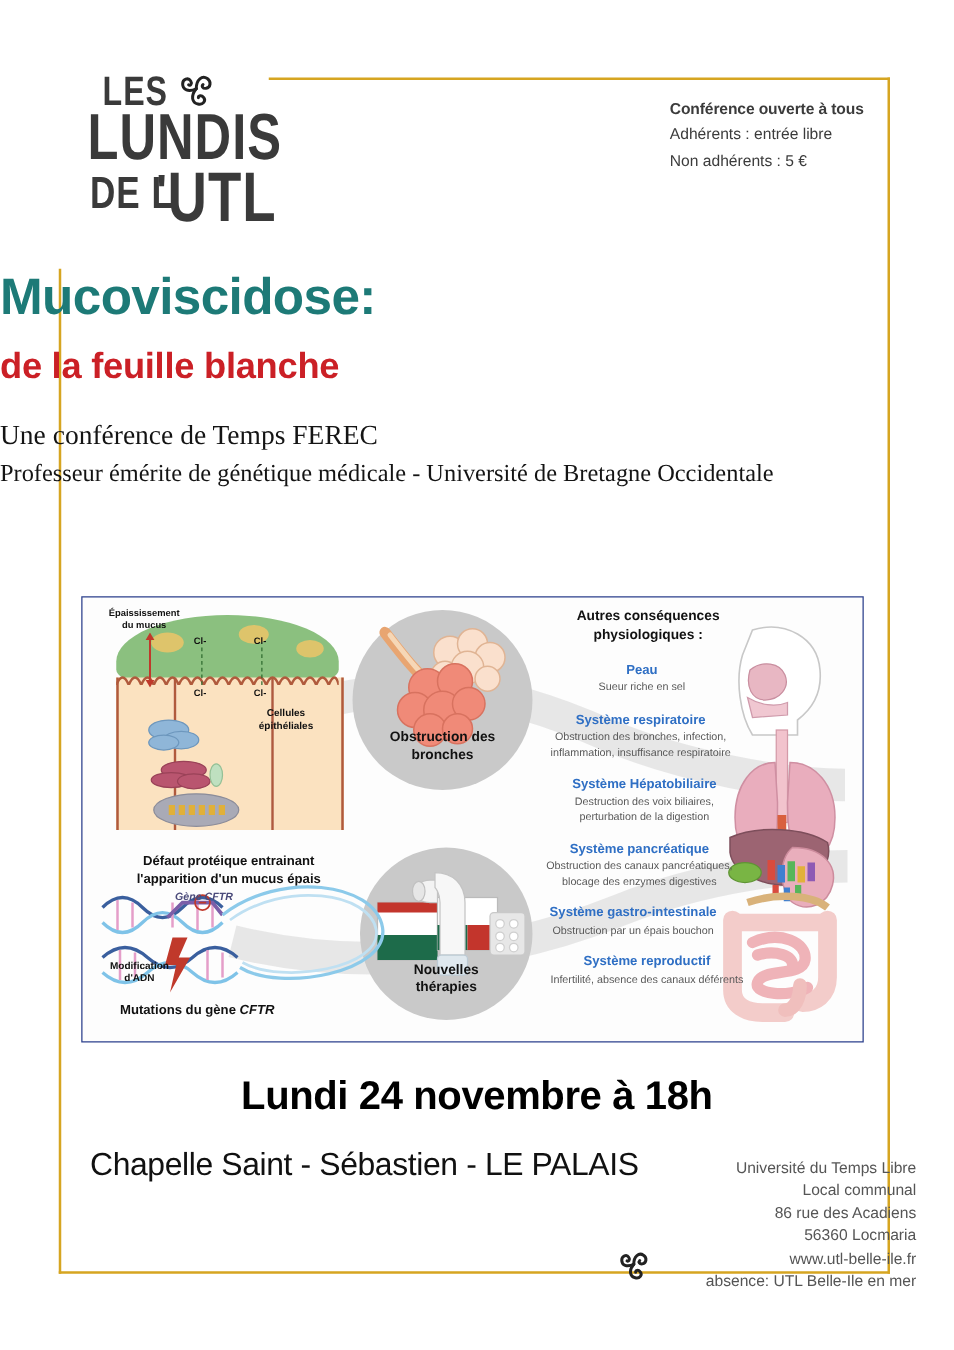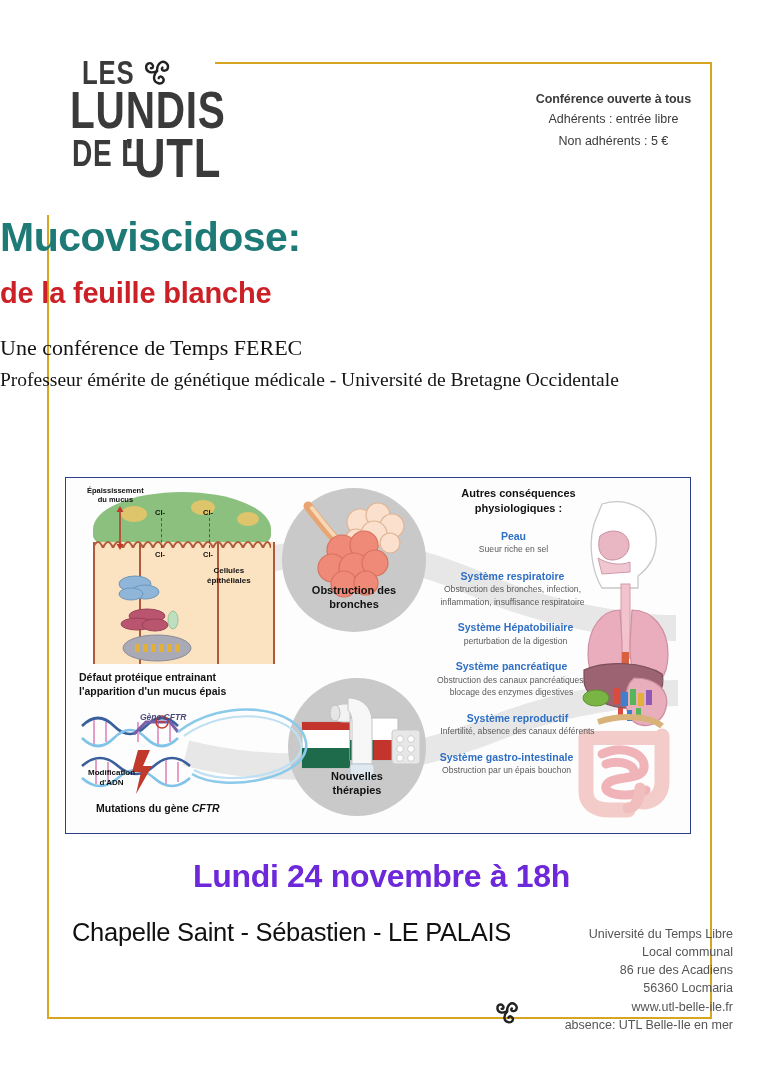--- a/index.html
+++ b/index.html
@@ -24,21 +24,21 @@
     transform:scaleX(.78);transform-origin:left center;white-space:nowrap;
   }
   .logo-les{position:absolute;left:10px;top:4px;font-size:33px;}
   .logo-tri{position:absolute;left:68px;top:2px;width:34px;height:34px;}
   .logo-lundis{position:absolute;left:-2px;top:32px;font-size:52px;}
   .logo-de{position:absolute;left:0px;top:84px;font-size:36px;}
   .logo-utl{position:absolute;left:62px;top:78px;font-size:56px;}
   .logo-apos{position:absolute;left:53px;top:80px;font-size:36px;color:#3a3a3a;font-weight:700;}
 
   
-  .head-info{position:absolute;right:72px;top:90px;text-align:center;color:#3b3b3b;}
+  .head-info{position:absolute;right:72px;top:78px;text-align:left;color:#3b3b3b;}
   .head-info .l1{font-size:12.5px;font-weight:700;letter-spacing:-.1px;line-height:1.55;}
   .head-info .l2,.head-info .l3{font-size:12.5px;font-weight:400;line-height:1.75;}
 
   
   .title-wrap{position:absolute;left:0;right:0;top:215px;}
   .t-main{color:#1d7a77;font-size:41px;font-weight:700;letter-spacing:-.5px;line-height:1.12;}
   .t-sub1,.t-sub2{color:#cb2026;font-size:29px;font-weight:700;letter-spacing:-.2px;line-height:1.38;}
   .t-sub1{margin-top:12px;}
   .byline{font-family:"Liberation Serif",serif;color:#141414;font-size:22px;margin-top:20px;line-height:1.35;}
   .byline2{font-family:"Liberation Serif",serif;color:#141414;font-size:19.5px;margin-top:4px;line-height:1.35;}
@@ -52,21 +52,21 @@
 
   
   .cellpanel{position:absolute;left:13px;top:6px;width:208px;height:200px;}
   .mucus{position:absolute;left:14px;top:8px;width:178px;height:62px;background:#8bc07f;border-radius:50% 50% 40% 40%/60% 60% 30% 30%;}
   .mucus-blob{position:absolute;background:#e3c46a;border-radius:50%;opacity:.95;}
   .epi{position:absolute;left:14px;top:58px;width:178px;height:122px;background:#fbe2c0;border-left:2px solid #b05a3c;border-right:2px solid #b05a3c;}
   .epi-div{position:absolute;top:58px;width:2px;height:122px;background:#ffffff;box-shadow:0 0 0 1px #b05a3c inset;}
   .villi{position:absolute;left:14px;top:52px;width:178px;height:12px;}
   .cl-lbl{position:absolute;font-size:7.5px;font-weight:700;color:#111;}
   .arrowv{position:absolute;width:1px;border-left:1px dashed #2f6b2f;}
-  .cap-left{position:absolute;left:0;top:186px;width:208px;text-align:left;font-size:10.5px;font-weight:700;color:#111;line-height:1.35;}
+  .cap-left{position:absolute;left:0;top:198px;width:208px;text-align:center;font-size:10.5px;font-weight:700;color:#111;line-height:1.35;}
   .lbl-epaiss{position:absolute;left:8px;top:2px;font-size:7.5px;font-weight:700;color:#111;text-align:center;line-height:1.25;}
   .lbl-cell{position:absolute;left:128px;top:82px;font-size:8px;font-weight:700;color:#111;text-align:center;line-height:1.25;}
 
   
   .dnapanel{position:absolute;left:8px;top:212px;width:250px;height:135px;}
   .cap-dna{position:absolute;left:22px;top:112px;font-size:10.5px;font-weight:700;color:#111;}
   .lbl-gene{position:absolute;left:66px;top:22px;font-size:8.5px;font-style:italic;color:#4a4a7a;font-weight:700;}
   .lbl-mod{position:absolute;left:14px;top:78px;font-size:8px;font-weight:700;color:#111;text-align:center;line-height:1.3;}
 
   
@@ -75,21 +75,21 @@
 
   
   .conseq{position:absolute;left:300px;top:8px;width:305px;}
   .cq-head{font-size:11px;font-weight:700;color:#111;line-height:1.35;text-align:center;}
   .cq-item{margin-top:11px;text-align:center;}
   .cq-t{font-size:10.5px;font-weight:700;color:#2f6fc4;line-height:1.3;}
   .cq-d{font-size:8.6px;color:#595959;line-height:1.33;margin-top:1px;}
   .anat{position:absolute;right:4px;top:14px;width:128px;height:326px;}
 
   
-  .date-line{position:absolute;left:0;right:0;top:858px;text-align:center;color:#6d28d9;font-size:32px;font-weight:700;letter-spacing:-.3px;}
+  .date-line{position:absolute;left:0;right:0;top:858px;text-align:center;color:#000000;font-size:32px;font-weight:700;letter-spacing:-.3px;}
   .venue{position:absolute;left:72px;top:918px;width:480px;text-align:left;color:#111;font-size:25.5px;font-weight:400;letter-spacing:-.3px;}
   .contact{position:absolute;right:30px;top:925px;width:220px;text-align:right;color:#555;font-size:12.5px;line-height:1.45;}
   .contact div{white-space:nowrap;}
   .tri-small{position:absolute;left:492px;top:997px;width:30px;height:30px;}
 </style>
 </head>
 <body>
 
 <div class="poster">
 
@@ -354,37 +354,38 @@
       </div>
 
       <div class="cq-item" style="margin-top:14px;padding-right:12px;">
         <div class="cq-t">Système respiratoire</div>
         <div class="cq-d">Obstruction des bronches, infection,</div>
         <div class="cq-d">inflammation, insuffisance respiratoire</div>
       </div>
 
       <div class="cq-item" style="margin-top:13px;padding-right:6px;">
         <div class="cq-t">Système Hépatobiliaire</div>
+        <div class="cq-d">Destruction des voix biliaires,</div>
         <div class="cq-d">perturbation de la digestion</div>
       </div>
 
       <div class="cq-item" style="margin-top:13px;padding-right:14px;">
         <div class="cq-t">Système pancréatique</div>
         <div class="cq-d">Obstruction des canaux pancréatiques,</div>
         <div class="cq-d">blocage des enzymes digestives</div>
       </div>
 
+      <div class="cq-item" style="margin-top:13px;padding-right:24px;">
+        <div class="cq-t">Système gastro-intestinale</div>
+        <div class="cq-d">Obstruction par un épais bouchon</div>
+      </div>
+
       <div class="cq-item" style="margin-top:13px;padding-right:2px;">
         <div class="cq-t">Système reproductif</div>
         <div class="cq-d">Infertilité, absence des canaux déférents</div>
-      </div>
-
-      <div class="cq-item" style="margin-top:13px;padding-right:24px;">
-        <div class="cq-t">Système gastro-intestinale</div>
-        <div class="cq-d">Obstruction par un épais bouchon</div>
       </div>
     </div>
 
   </div>
 
   <div class="date-line">Lundi 24 novembre à 18h</div>
   <div class="venue">Chapelle Saint - Sébastien - LE PALAIS</div>
 
   <div class="tri-small">
     <svg viewBox="0 0 100 100" width="30" height="30" aria-hidden="true">

